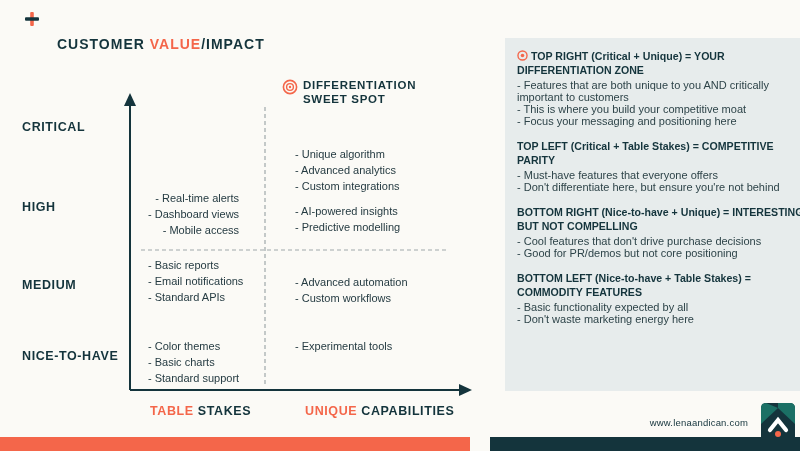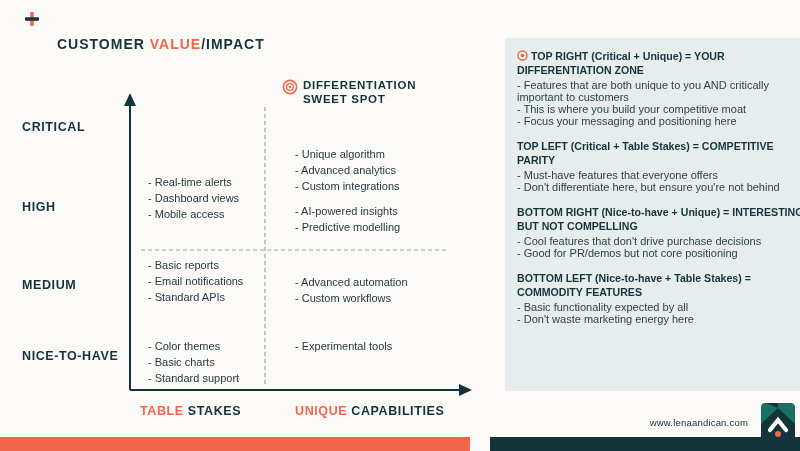--- a/index.html
+++ b/index.html
@@ -34,32 +34,33 @@
     position: absolute; left: 303px; top: 78px;
     font-size: 11.5px; font-weight: 700; letter-spacing: 0.7px; line-height: 14px;
     white-space: nowrap;
   }
 
   .qlist {
     position: absolute;
     font-size: 11px; line-height: 16px; color: #253B42;
     white-space: nowrap;
   }
-  #q-tl       { left: 148px; top: 174px; }
+  #q-tl       { left: 148px; top: 190px; text-align: right; }
   #q-tr-crit  { left: 295px; top: 146px; }
   #q-tr-high  { left: 295px; top: 203px; }
   #q-bl-med   { left: 148px; top: 257px; }
   #q-bl-nice  { left: 148px; top: 322px; margin-top: 16px; }
   #q-br-med   { left: 295px; top: 258px; margin-top: 16px; }
   #q-br-nice  { left: 295px; top: 338px; }
 
   .xlabel {
     position: absolute; top: 404px;
     font-size: 12.5px; font-weight: 700; letter-spacing: 0.6px;
     white-space: nowrap;
+    margin-left: 10px;
   }
   #xl0 { left: 140px; } #xl1 { left: 295px; }
 
   .panel {
     position: absolute; left: 505px; top: 38px;
     width: 313px; height: 353px;
     background: #E7ECEC;
     padding: 11px 12px;
   }
   .p-sec { margin-bottom: 12px; }

